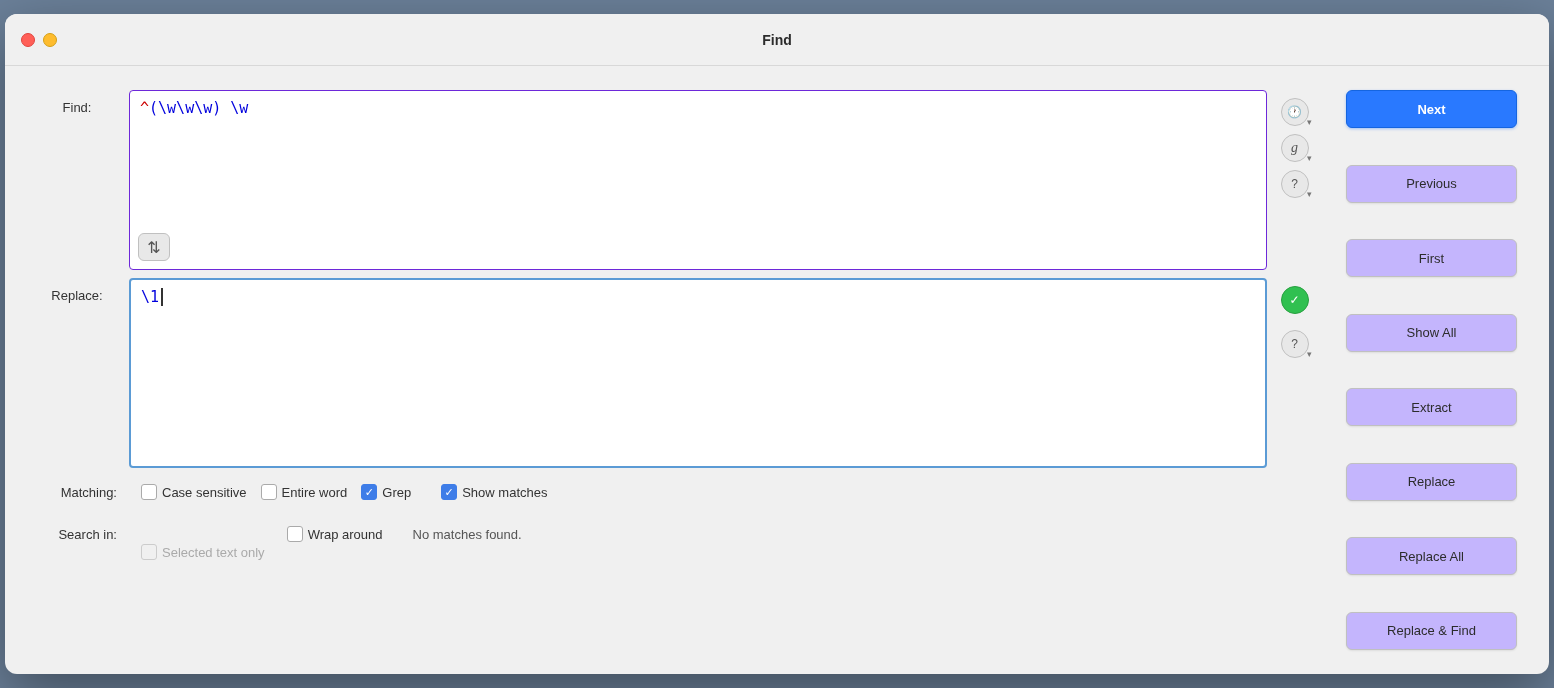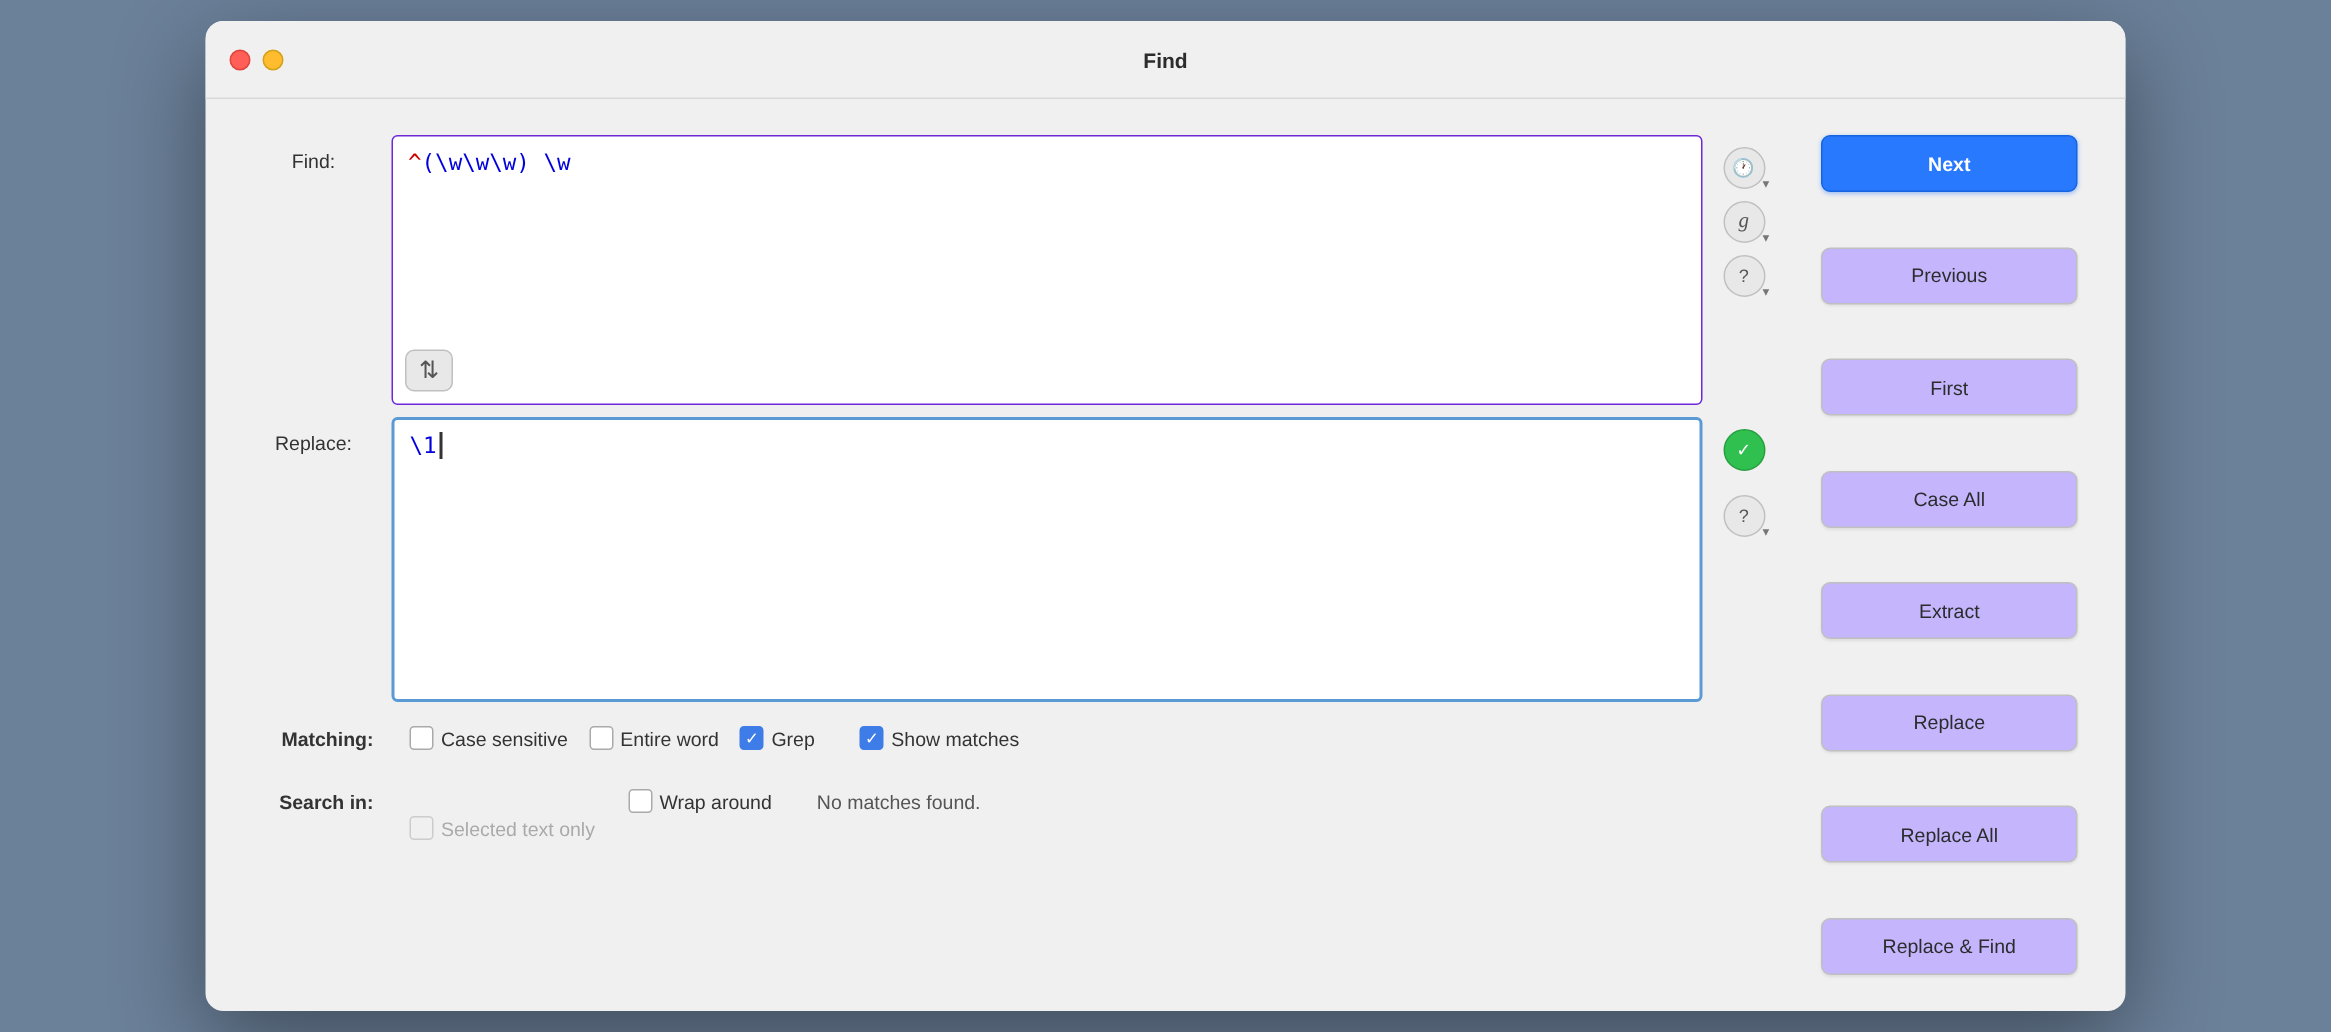--- a/index.html
+++ b/index.html
@@ -9,21 +9,21 @@
       display: flex;
       align-items: center;
       justify-content: center;
       min-height: 100vh;
       font-family: -apple-system, BlinkMacSystemFont, "San Francisco", "Helvetica Neue", sans-serif;
     }
 
     .window {
       background: #f0f0f0;
       border-radius: 12px;
-      width: 1280px;
+      width: 1544px;
       min-height: 660px;
       box-shadow: 0 20px 60px rgba(0,0,0,0.4);
       overflow: hidden;
       display: flex;
       flex-direction: column;
     }
 
     .title-bar {
       background: #f0f0f0;
       height: 52px;
@@ -207,21 +207,20 @@
       gap: 6px;
       margin-top: 16px;
     }
 
     .matching-label {
       font-size: 13px;
       color: #333;
       width: 80px;
       text-align: right;
       flex-shrink: 0;
-      font-weight: bold;
     }
 
     .checkbox-item {
       display: flex;
       align-items: center;
       gap: 5px;
       font-size: 13px;
       color: #333;
       margin-right: 8px;
     }
@@ -369,21 +368,21 @@
             <span>Wrap around</span>
           </div>
           <span class="no-matches">No matches found.</span>
         </div>
       </div>
 
       <div style="display:flex; flex-direction:column; padding-left:24px; gap:8px; padding-top:0; justify-content:space-between; min-width:195px;">
         <button class="nav-btn primary">Next</button>
         <button class="nav-btn">Previous</button>
         <button class="nav-btn">First</button>
-        <button class="nav-btn">Case All</button>
+        <button class="nav-btn">Show All</button>
         <button class="nav-btn">Extract</button>
         <button class="nav-btn">Replace</button>
         <button class="nav-btn">Replace All</button>
         <button class="nav-btn">Replace &amp; Find</button>
       </div>
     </div>
   </div>
 </div>
 
 </body></html>

